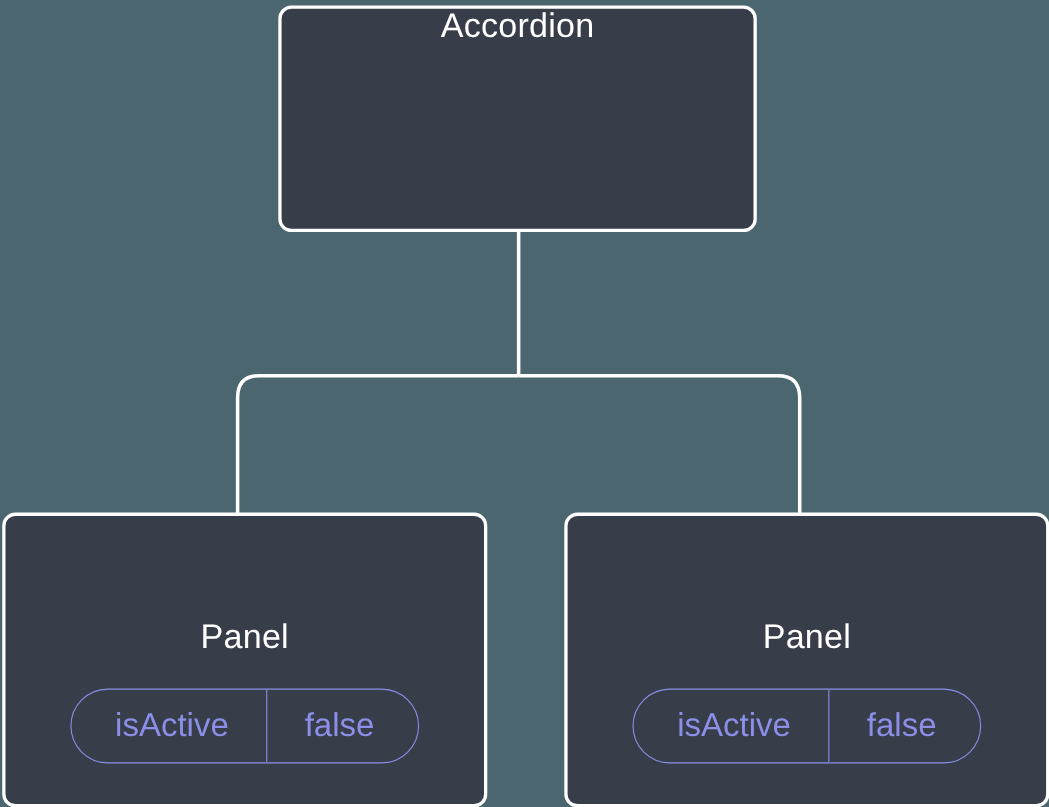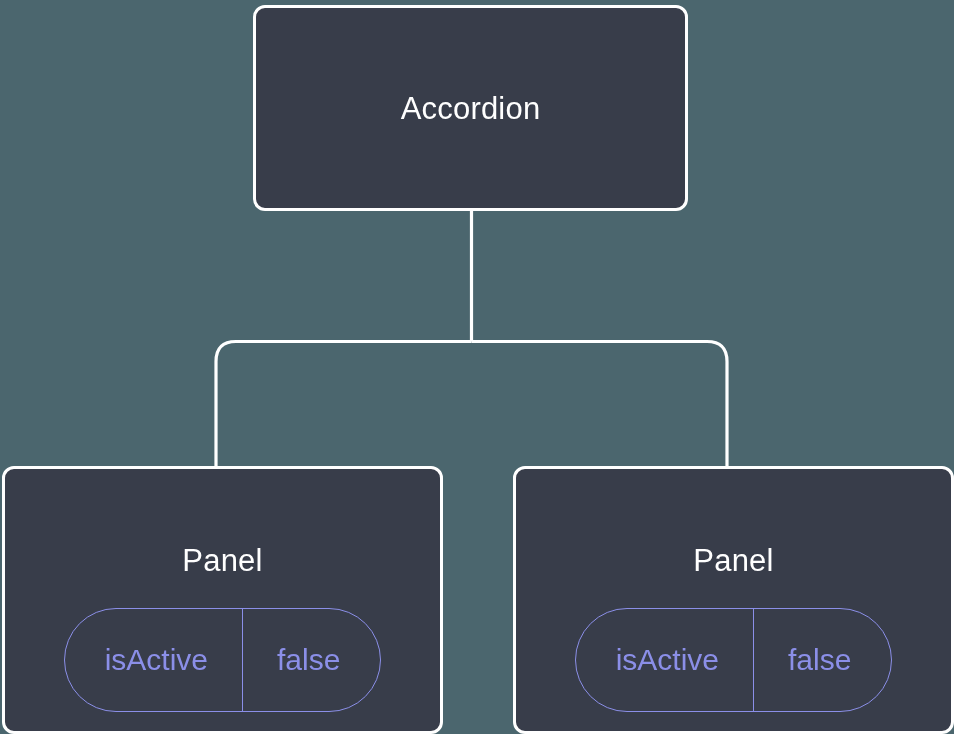--- a/index.html
+++ b/index.html
@@ -42,21 +42,21 @@
     flex-direction: column;
     align-items: center;
   }
 
   
   .node-root {
     left: 253px;
     top: 5px;
     width: 435px;
     height: 206px;
-    justify-content: center;
+    justify-content: flex-start;
   }
   .node-root .node-title {
     margin: 0;
   }
 
   
   .node-leaf {
     top: 466px;
     height: 268px;
     justify-content: center;
@@ -86,21 +86,21 @@
   }
 
   
   .prop-pill {
     margin-top: 32px;
     display: flex;
     align-items: stretch;
     box-sizing: border-box;
     border: 1.6px solid #8b8fe8;
     border-radius: 999px;
-    height: 104px;
+    height: 68px;
     overflow: hidden;
   }
   .prop-cell {
     display: flex;
     align-items: center;
     justify-content: center;
     color: #8b8fe8;
     font-size: 30px;
     font-weight: 400;
     line-height: 1;

